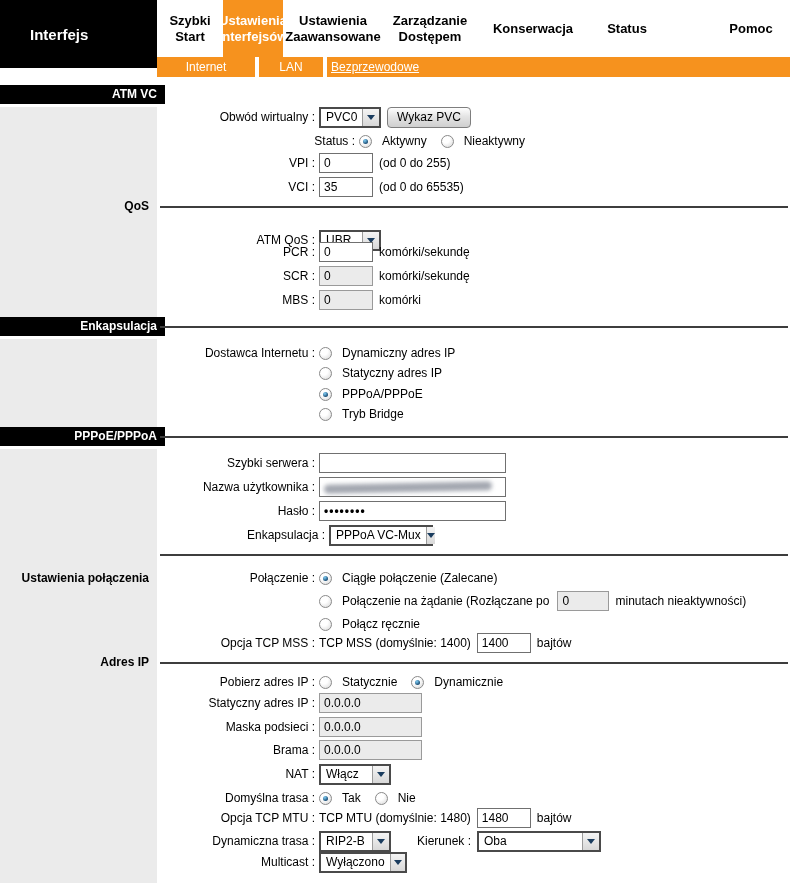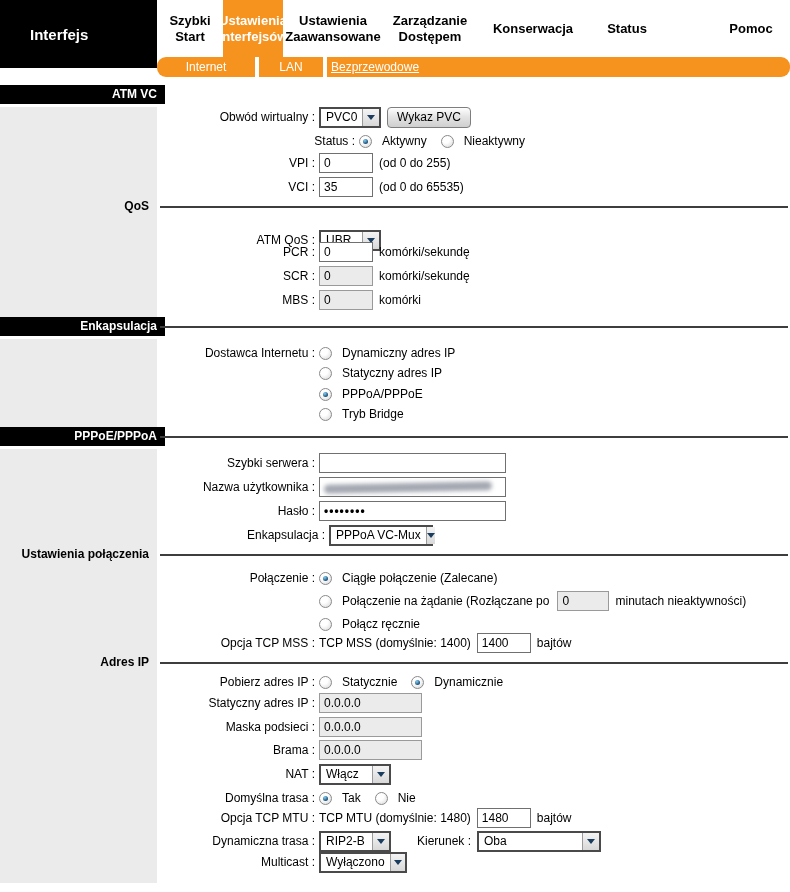--- a/index.html
+++ b/index.html
@@ -8,21 +8,21 @@
 
   
   .brandbox { position:absolute; left:0; top:0; width:157px; height:68px; background:#000;
               display:flex; align-items:center; padding-left:30px; }
   .brandbox span { color:#fff; font-weight:bold; font-size:15px; }
   .topnav { position:absolute; left:157px; top:0; width:633px; height:57px; background:#fff; display:flex; }
   .tab { height:57px; display:flex; align-items:center; justify-content:center; text-align:center;
          font-weight:bold; font-size:13px; line-height:16px; color:#000; cursor:pointer; }
   .tab.active { background:#F6921E; color:#fff; }
   .t1{width:66px;} .t2{width:60px;} .t3{width:100px;} .t4{width:94px;} .t5{width:112px;} .t6{width:76px;} .t7{width:78px; margin-left:auto;}
-  .subnav { position:absolute; left:157px; top:57px; width:633px; height:20px; background:#F6921E; display:flex;border-radius:9px; }
+  .subnav { position:absolute; left:157px; top:57px; width:633px; height:20px; background:#F6921E; display:flex; }
   .subtab { color:#fff; font-size:12px; display:flex; align-items:center; justify-content:center; cursor:pointer; }
   .s1{width:98px;} .s2{width:64px;} .s3{flex:1; justify-content:flex-start; padding-left:4px;text-decoration:underline;}
   .subsep { width:4px; height:20px; background:#fff; }
 
   
   .sidebar { position:absolute; left:0; top:85px; width:157px; height:798px; background:#EBEBEB; }
   .sec-black { position:absolute; left:0; width:157px; height:19px; background:#000; color:#fff;
                font-weight:bold; font-size:12px; text-align:right; padding-right:8px; line-height:19px;
                border-bottom:3px solid #fff; box-sizing:content-box; }
   .sec-text { position:absolute; left:0; width:157px; color:#000; font-weight:bold; font-size:12px;
@@ -84,21 +84,21 @@
     <div class="subtab s2">LAN</div>
     <div class="subsep"></div>
     <div class="subtab s3">Bezprzewodowe</div>
   </div>
 
   <div class="sidebar"></div>
   <div class="sec-black" style="top:85px;">ATM VC</div>
   <div class="sec-text" style="top:200px;">QoS</div>
   <div class="sec-black" style="top:317px;">Enkapsulacja</div>
   <div class="sec-black" style="top:427px;">PPPoE/PPPoA</div>
-  <div class="sec-text" style="top:548px;">Ustawienia połączenia</div>
+  <div class="sec-text" style="top:572px;">Ustawienia połączenia</div>
   <div class="sec-text" style="top:656px;">Adres IP</div>
 
   <div class="sepline" style="top:206px;"></div>
   <div class="sepline" style="top:326px;"></div>
   <div class="sepline" style="top:436px;"></div>
   <div class="sepline" style="top:554px;"></div>
   <div class="sepline" style="top:662px;"></div>
 
   <div class="row" style="top:106px;">
     <div class="lab">Obwód wirtualny :</div>

